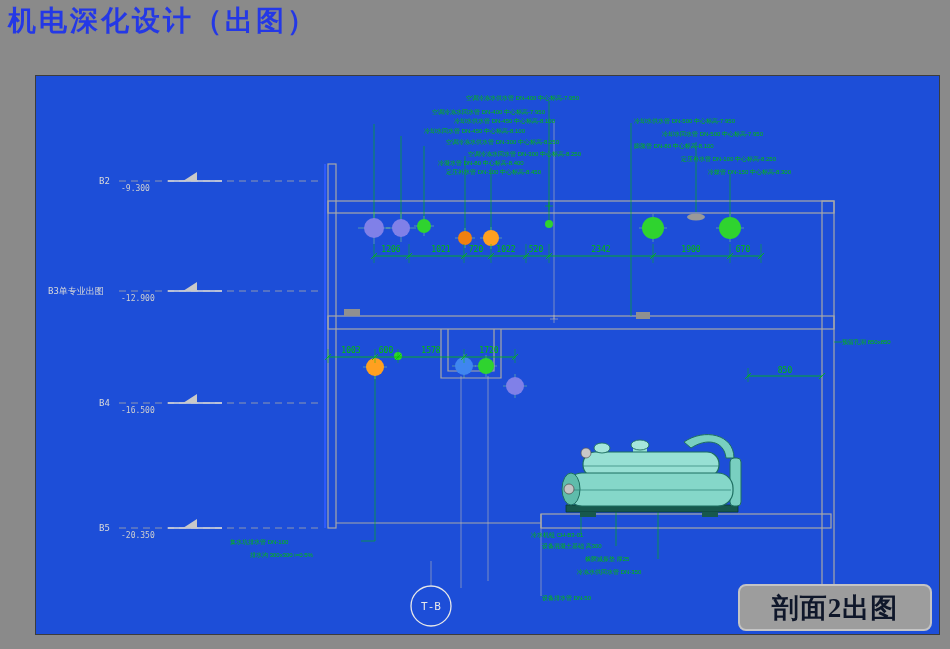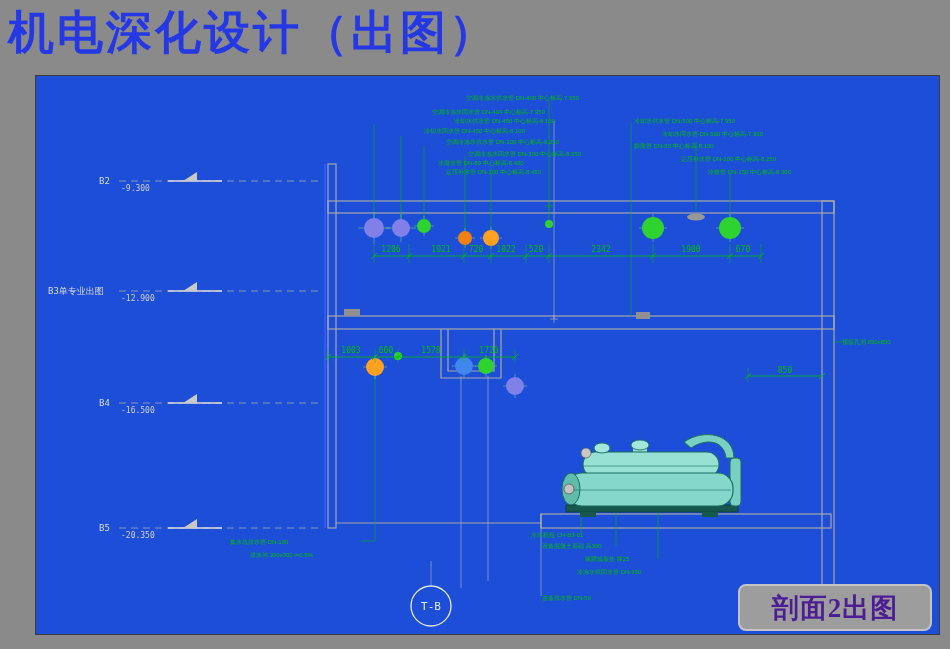--- a/index.html
+++ b/index.html
@@ -2,33 +2,33 @@
 <html><head>
 <meta charset="utf-8">
 <style>
   html,body{margin:0;padding:0;}
   body{
     width:950px;height:649px;position:relative;overflow:hidden;
     background:#8a8a8a;font-family:"Liberation Sans",sans-serif;
   }
   .page-title{
     position:absolute;left:8px;top:2px;
-    font-size:46px;font-weight:bold;letter-spacing:3px;
+    font-size:28px;font-weight:bold;letter-spacing:3px;
     color:#2438e6;white-space:nowrap;
   }
   .canvas{
     position:absolute;left:35px;top:75px;width:903px;height:558px;
     background:#1d4ed8;border:1px solid #3c3c3c;box-sizing:content-box;
   }
   .canvas svg{position:absolute;left:0;top:0;}
   .caption{
     position:absolute;left:738px;top:584px;width:194px;height:47px;
     background:#9d9d9d;border:2px solid #c4c4c4;border-radius:8px;
     box-sizing:border-box;display:flex;align-items:center;justify-content:center;
-    color:#4c1d95;font-size:27px;font-weight:bold;letter-spacing:1px;
+    color:#0f172a;font-size:27px;font-weight:bold;letter-spacing:1px;
     font-family:"Liberation Serif",serif;
   }
   text{font-family:"DejaVu Sans Mono",monospace;}
   .lvlname{fill:#d9d9d9;font-size:9px;}
   .lvlelev{fill:#cfcfcf;font-size:8px;}
   .dimtxt{fill:#00c000;font-size:8px;}
   .ann{fill:#00c000;font-size:6px;font-family:"Liberation Sans",sans-serif;}
   .bubbletxt{fill:#e8e8e8;font-size:11px;}
 </style>
 </head>

